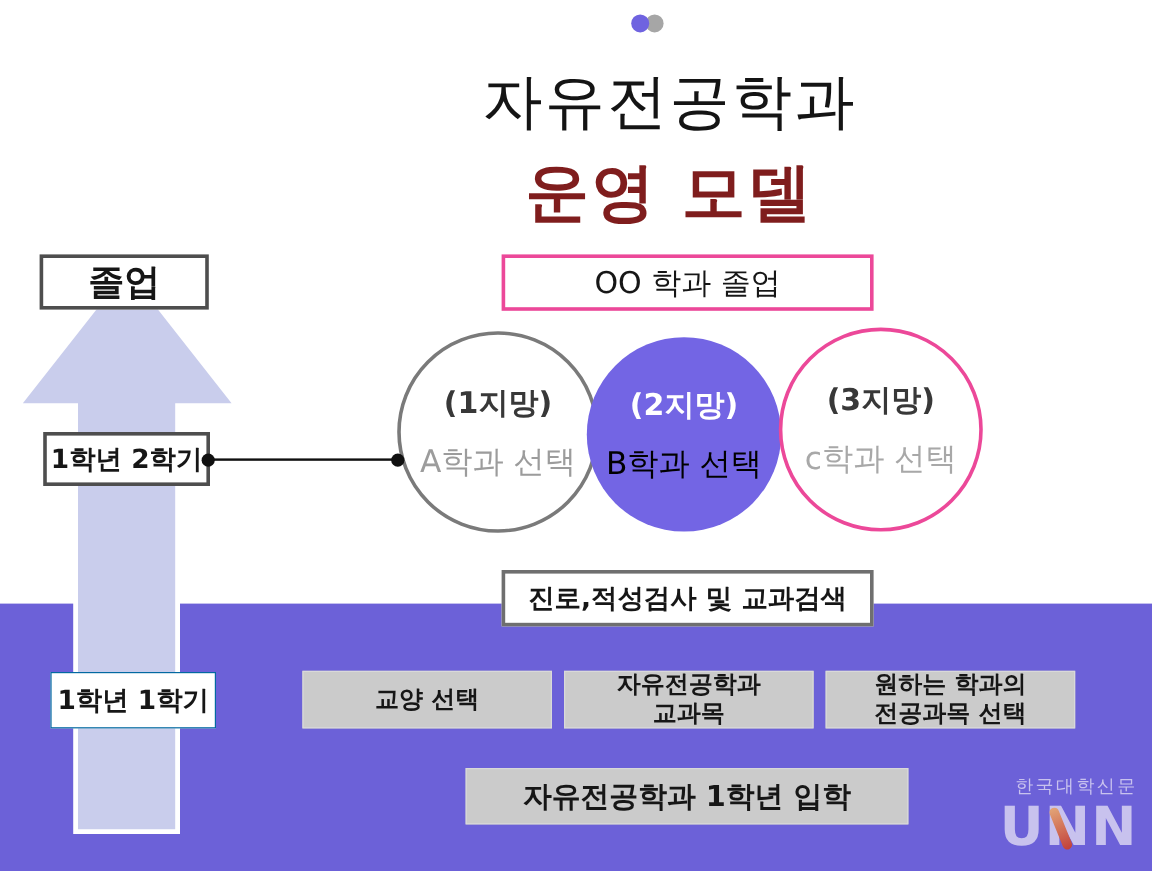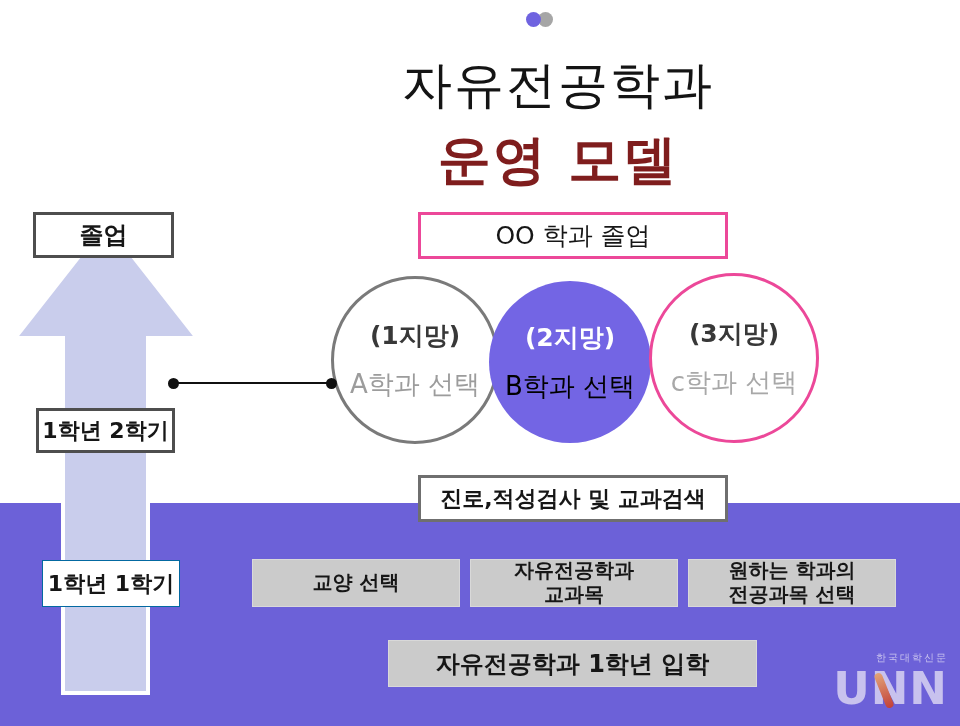--- a/index.html
+++ b/index.html
@@ -18,22 +18,22 @@
   .dot-purple { left:526px; background:#6f63e0; }
   .title-block { position:absolute; top:52px; left:558px; transform:translateX(-50%); text-align:center; white-space:nowrap; }
   .title-line1 { font-size:50px; font-weight:500; letter-spacing:2px; color:#141414; }
   .title-line2 { font-size:53px; font-weight:800; letter-spacing:2px; margin-top:6px; color:#7f1d1d; }
 
   
   .arrow-svg { position:absolute; left:0; top:0; pointer-events:none; }
 
   
   .obox { position:absolute; background:#ffffff; display:flex; align-items:center; justify-content:center; white-space:nowrap; box-sizing:border-box; }
-  .box-grad-left  { left:33px;  top:212px; width:141px; height:46px; border:3px solid #4e4e4e; font-size:24px; font-weight:700; }
-  .box-sem2       { left:36px;  top:360px; width:139px; height:45px; border:3px solid #4e4e4e; font-size:22px; font-weight:700;margin-top:48px; }
+  .box-grad-left  { left:33px;  top:212px; width:141px; height:46px; border:3px solid #4e4e4e; font-size:30px; font-weight:700; }
+  .box-sem2       { left:36px;  top:360px; width:139px; height:45px; border:3px solid #4e4e4e; font-size:22px; font-weight:700; }
   .box-sem1       { left:42px;  top:560px; width:138px; height:47px; border:1px solid #0369a1; font-size:22px; font-weight:700; }
   .box-grad-right { left:418px; top:212px; width:310px; height:47px; border:3px solid #ec4899; font-size:25px; font-weight:500; }
   .box-explore    { left:418px; top:475px; width:310px; height:47px; border:3px solid #6f6f6f; font-size:22px; font-weight:700; }
 
   
   .connector-line { position:absolute; left:173px; top:382px; width:158px; height:2px; background:#101010; }
   .connector-dot  { position:absolute; width:11px; height:11px; border-radius:50%; background:#101010; top:378px; }
   .cdot-left  { left:168px; }
   .cdot-right { left:326px; }
 
@@ -55,21 +55,21 @@
   .course-1 { left:252px; }
   .course-2 { left:470px; }
   .course-3 { left:688px; }
   .line:empty { display:none; }
 
   .box-admission { position:absolute; left:388px; top:640px; width:369px; height:47px; background:#cbcbcb; border:1px solid #d9d9d9;
     display:flex; align-items:center; justify-content:center; font-size:24px; font-weight:700; white-space:nowrap; box-sizing:border-box; }
 
   
   .logo { position:absolute; right:12px; bottom:14px; text-align:right; color:#c8c2ee; }
-  .logo-publisher { font-size:10px; letter-spacing:2px; font-weight:500; }
+  .logo-publisher { font-size:15px; letter-spacing:2px; font-weight:500; }
   .logo-brand { position:relative; font-size:45px; font-weight:800; letter-spacing:1px; line-height:1.05; }
   .logo-accent { position:absolute; left:47px; top:7px; width:8px; height:37px; border-radius:4px;
     background:linear-gradient(#e2a477,#c2403a); transform:rotate(-22deg); }
 </style>
 </head>
 <body>
 
 <div class="stage">
 
   <div class="purple-panel"></div>

